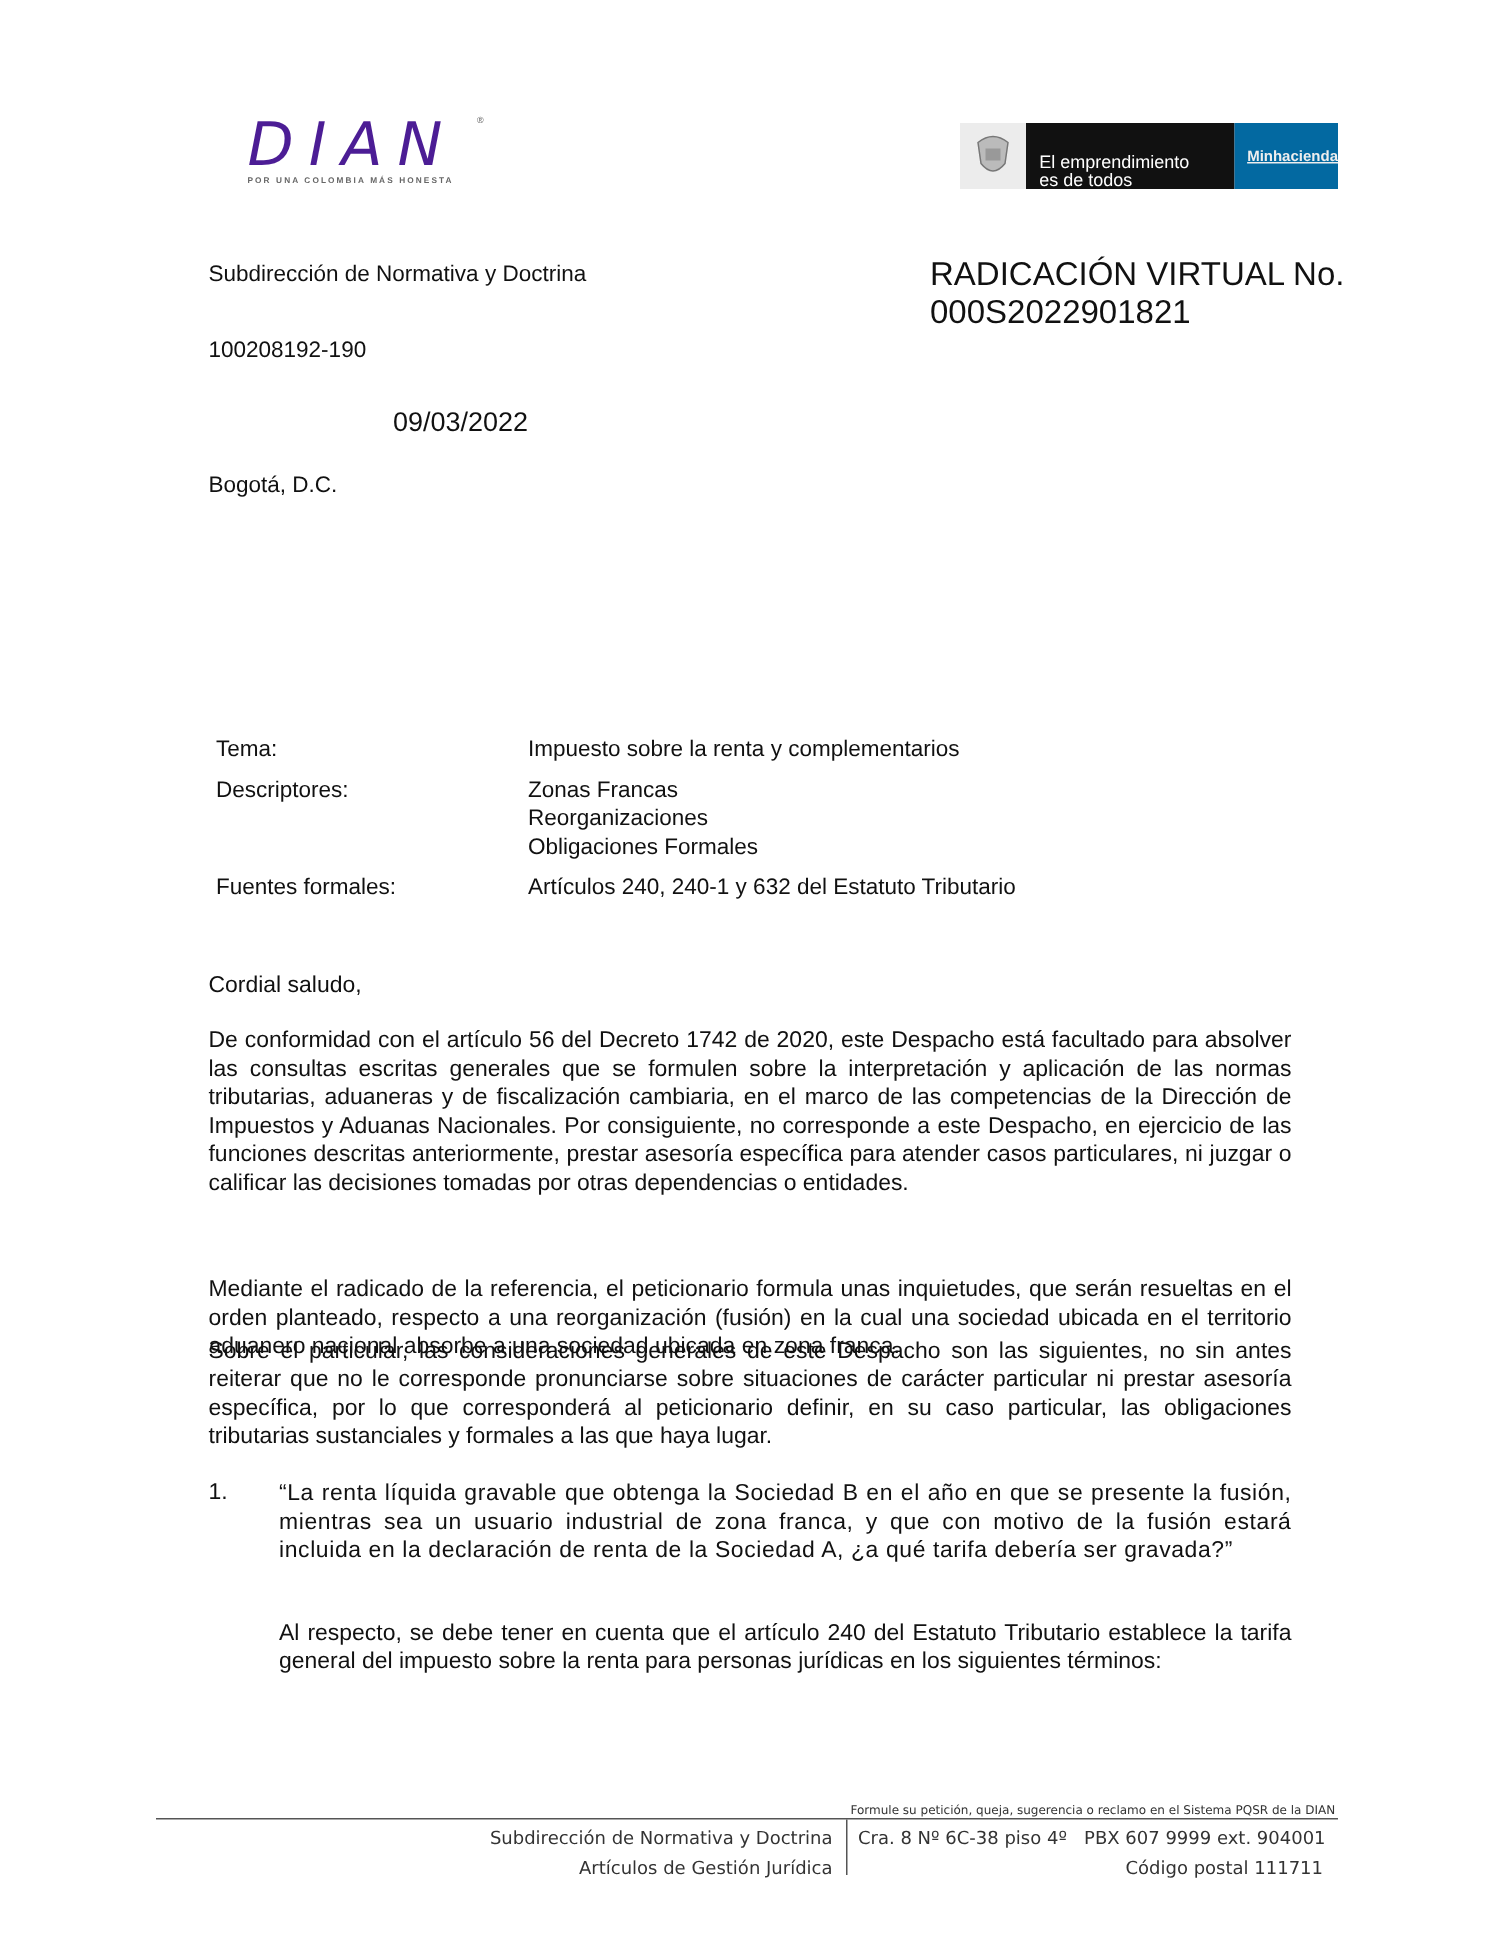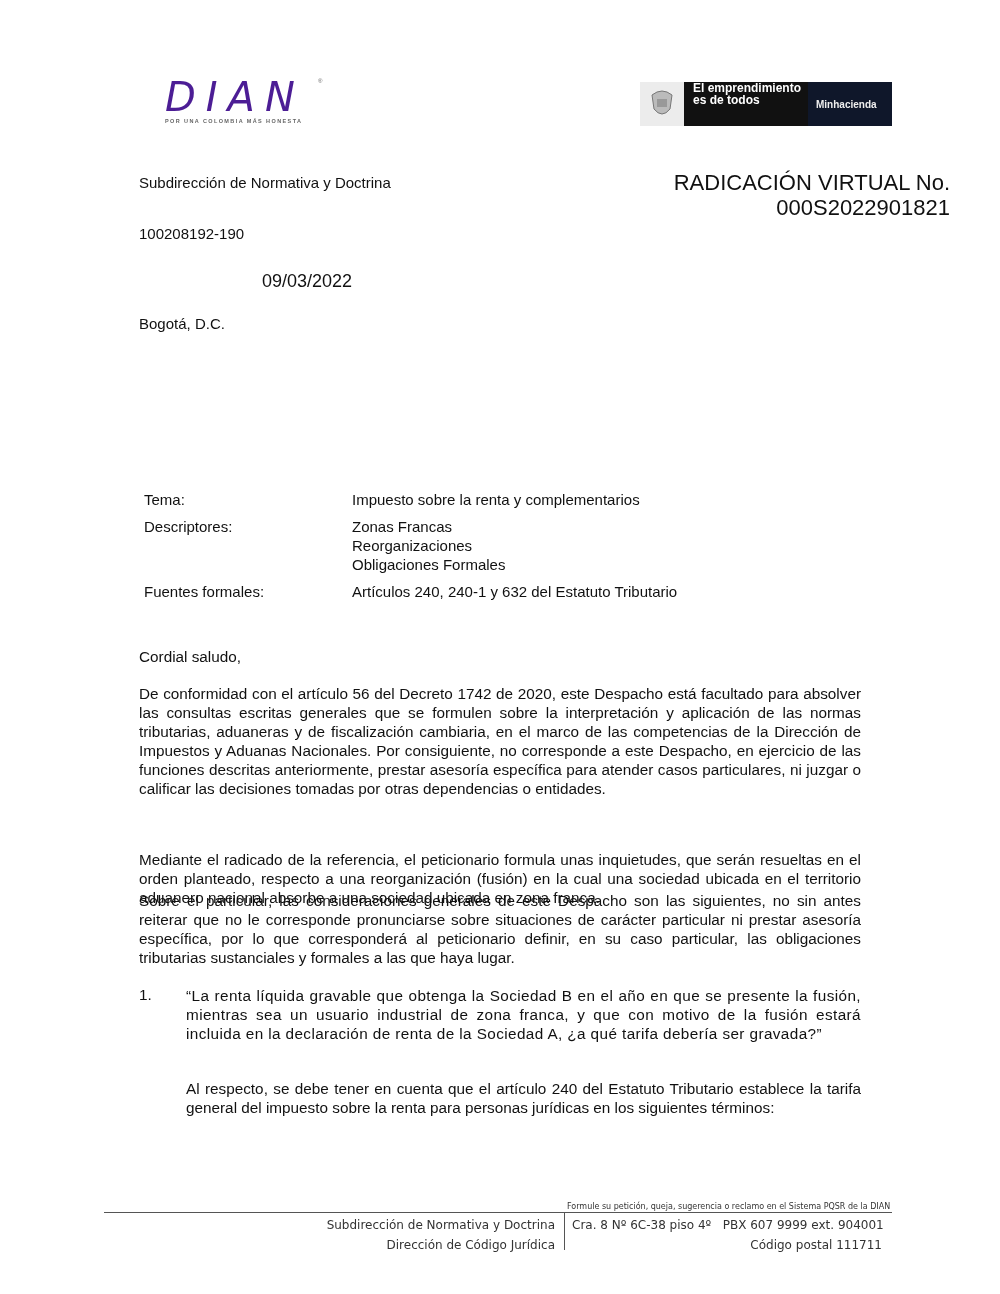--- a/index.html
+++ b/index.html
@@ -6,26 +6,26 @@
   body { width: 1000px; height: 1294px; position: relative; overflow: hidden;
          font-family: "Liberation Sans", sans-serif; color: #111; }
   .abs { position: absolute; }
   .dian-logo { left: 165px; top: 80px; width: 160px; height: 48px; }
   .dian-word { font-family: "DejaVu Sans", sans-serif; font-size: 40px; letter-spacing: 10px; color: #4c1d95;
                font-weight: 200; line-height: 34px; font-style: italic; }
   .dian-tag { font-size: 5.5px; letter-spacing: 1.4px; color: #666; margin-top: 4px; font-weight: bold; }
   .reg { position:absolute; left: 153px; top: -2px; font-size: 6px; color:#666; }
   .gov-logo { left: 640px; top: 82px; width: 252px; height: 44px; display: flex; }
   .gov-shield { width: 44px; height: 44px; background: #ececec; display:flex; align-items:center; justify-content:center; }
-  .gov-mid { width: 124px; background: #111; color: #fff; font-weight: bold; font-size: 12px; line-height: 12px;
-             padding: 0 0 0 9px; box-sizing: border-box; }
-  .gov-right { flex: 1; background: #0f172a; color: #eee; font-size: 10px; font-weight: bold;
-               display:flex; align-items:center; padding-left: 8px; }
+  .gov-mid { width: 140px; background: #111; color: #fff; font-weight: normal; font-size: 12px; line-height: 12px;
+             padding: 20px 0 0 9px; box-sizing: border-box; }
+  .gov-right { flex: 1; background: #0369a1; color: #eee; font-size: 10px; font-weight: bold;
+               display:flex; align-items:center; padding-left: 8px; text-decoration: underline; }
   .t15 { font-size: 15px; }
-  .rad { left: 620px; top: 170px; width: 330px; text-align: right; font-size: 22px; line-height: 25px; }
+  .rad { left: 620px; top: 170px; width: 330px; text-align: left; font-size: 22px; line-height: 25px; }
   .date { left: 262px; top: 271px; font-size: 18px; }
   table.meta { position: absolute; left: 140px; top: 490px; border-collapse: collapse; font-size: 15px; }
   table.meta td { padding: 0 4px; vertical-align: top; line-height: 19px; }
   table.meta td.k { width: 200px; }
   table.meta tr.gap td { padding-top: 8px; }
   .body { left: 139px; width: 722px; font-size: 15.3px; line-height: 19px; text-align: justify; }
   .quote { left: 186px; width: 675px; font-size: 15.3px; line-height: 19px; text-align: justify; letter-spacing: 0.4px; }
   .num { left: 139px; font-size: 15.3px; }
   .footer-note { left: 567px; top: 1202px; font-size: 8px; color: #333; font-family: "DejaVu Sans", sans-serif; }
   .footer-rule { left: 104px; top: 1212px; width: 788px; height: 1px; background: #555; }
@@ -95,18 +95,18 @@
 
 <div class="abs num" style="top:986px;">1.</div>
 <div class="abs quote" style="top:986px; font-family:'Liberation Sans', sans-serif;">“La renta líquida gravable que obtenga la Sociedad B en el año en que se presente la fusión, mientras sea un usuario industrial de zona franca, y que con motivo de la fusión estará incluida en la declaración de renta de la Sociedad A, ¿a qué tarifa debería ser gravada?”</div>
 <div class="abs body" style="left:186px; width:675px; top:1079px;">Al respecto, se debe tener en cuenta que el artículo 240 del Estatuto Tributario establece la tarifa general del impuesto sobre la renta para personas jurídicas en los siguientes términos:</div>
 
 <div class="abs footer-note">Formule su petición, queja, sugerencia o reclamo en el Sistema PQSR de la DIAN</div>
 <div class="abs footer-rule"></div>
 <div class="abs footer-vert"></div>
 <div class="abs footer-left">
   <div>Subdirección de Normativa y Doctrina</div>
-  <div>Dirección de Código Jurídica</div>
+  <div>Artículos de Gestión Jurídica</div>
 </div>
 <div class="abs footer-right">
   <div style="white-space:pre">Cra. 8 Nº 6C-38 piso 4º   PBX 607 9999 ext. 904001</div>
   <div>Código postal 111711</div>
 </div>
 
 </body></html>

